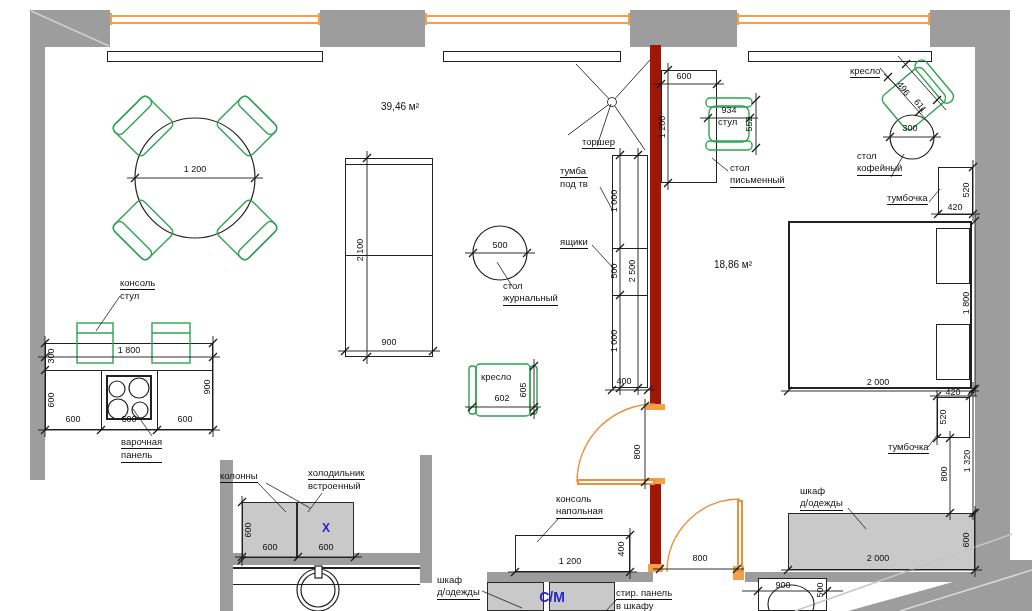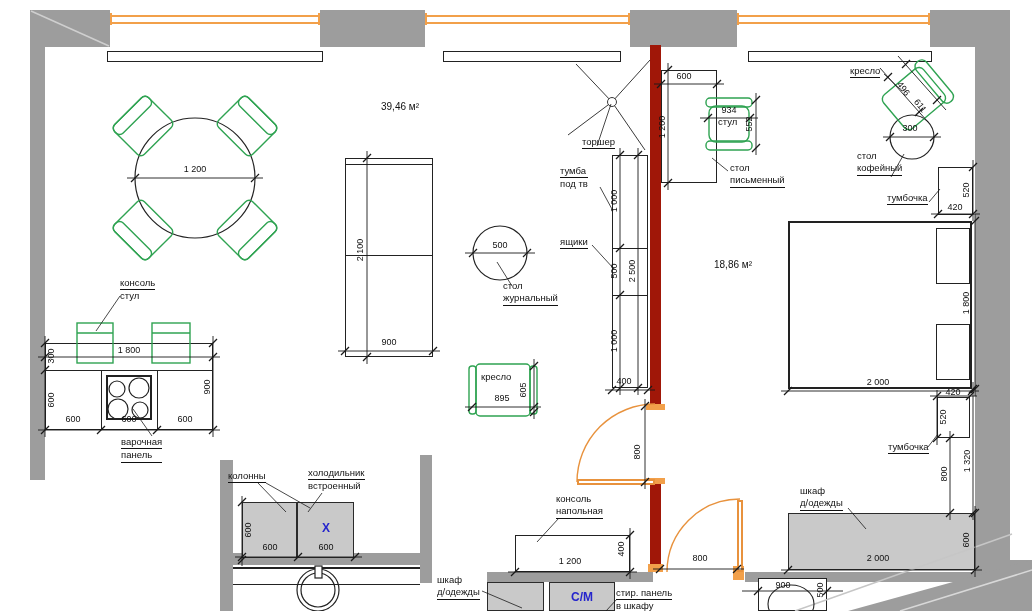--- a/index.html
+++ b/index.html
@@ -331,21 +331,21 @@
   <div class="d dv" style="left:207px;top:387px">900</div>
   <div class="d" style="left:73px;top:419px">600</div>
   <div class="d" style="left:129px;top:419px">600</div>
   <div class="d" style="left:185px;top:419px">600</div>
   <div class="d dv" style="left:248px;top:530px">600</div>
   <div class="d" style="left:270px;top:547px">600</div>
   <div class="d" style="left:326px;top:547px">600</div>
   <div class="d dv" style="left:360px;top:250px">2 100</div>
   <div class="d" style="left:389px;top:342px">900</div>
   <div class="d" style="left:500px;top:245px">500</div>
-  <div class="d" style="left:502px;top:398px">895</div>
+  <div class="d" style="left:502px;top:398px">602</div>
   <div class="d dv" style="left:523px;top:390px">605</div>
   <div class="d dv" style="left:614px;top:201px">1 000</div>
   <div class="d dv" style="left:614px;top:271px">500</div>
   <div class="d dv" style="left:614px;top:341px">1 000</div>
   <div class="d dv" style="left:632px;top:271px">2 500</div>
   <div class="d" style="left:624px;top:381px">400</div>
   <div class="d" style="left:684px;top:76px">600</div>
   <div class="d dv" style="left:662px;top:127px">1 200</div>
   <div class="d" style="left:729px;top:110px">934</div>
   <div class="d dv" style="left:749px;top:124px">552</div>
@@ -370,21 +370,21 @@
   <div class="d dv" style="left:820px;top:590px">500</div>
 
   <div class="lbl" style="left:120px;top:277px">
     <span class="u">консоль</span>
       <span>стул</span>
   </div>
   <div class="lbl" style="left:121px;top:436px">
     <span class="u">варочная</span>
       <span class="u">панель</span>
   </div>
-  <div class="lbl" style="left:228px;top:470px">
+  <div class="lbl" style="left:220px;top:470px">
     <span class="u">колонны</span>
   </div>
   <div class="lbl" style="left:308px;top:467px">
     <span class="u">холодильник</span>
       <span>встроенный</span>
   </div>
   <div class="lbl" style="left:503px;top:280px">
     <span>стол</span>
       <span class="u">журнальный</span>
   </div>
@@ -430,16 +430,16 @@
       <span class="u">напольная</span>
   </div>
   <div class="lbl" style="left:437px;top:574px">
     <span>шкаф</span>
       <span class="u">д/одежды</span>
   </div>
   <div class="lbl" style="left:616px;top:587px">
     <span class="u">стир. панель</span>
       <span>в шкафу</span>
   </div>
-  <div class="d blue" style="left:582px;top:597px;font-size:12px">С/М</div>
+  <div class="d blue" style="left:552px;top:597px;font-size:14px">С/М</div>
   <div class="d blue" style="left:326px;top:528px;font-size:12px">X</div>
 
 </div>
 
 </body></html>

